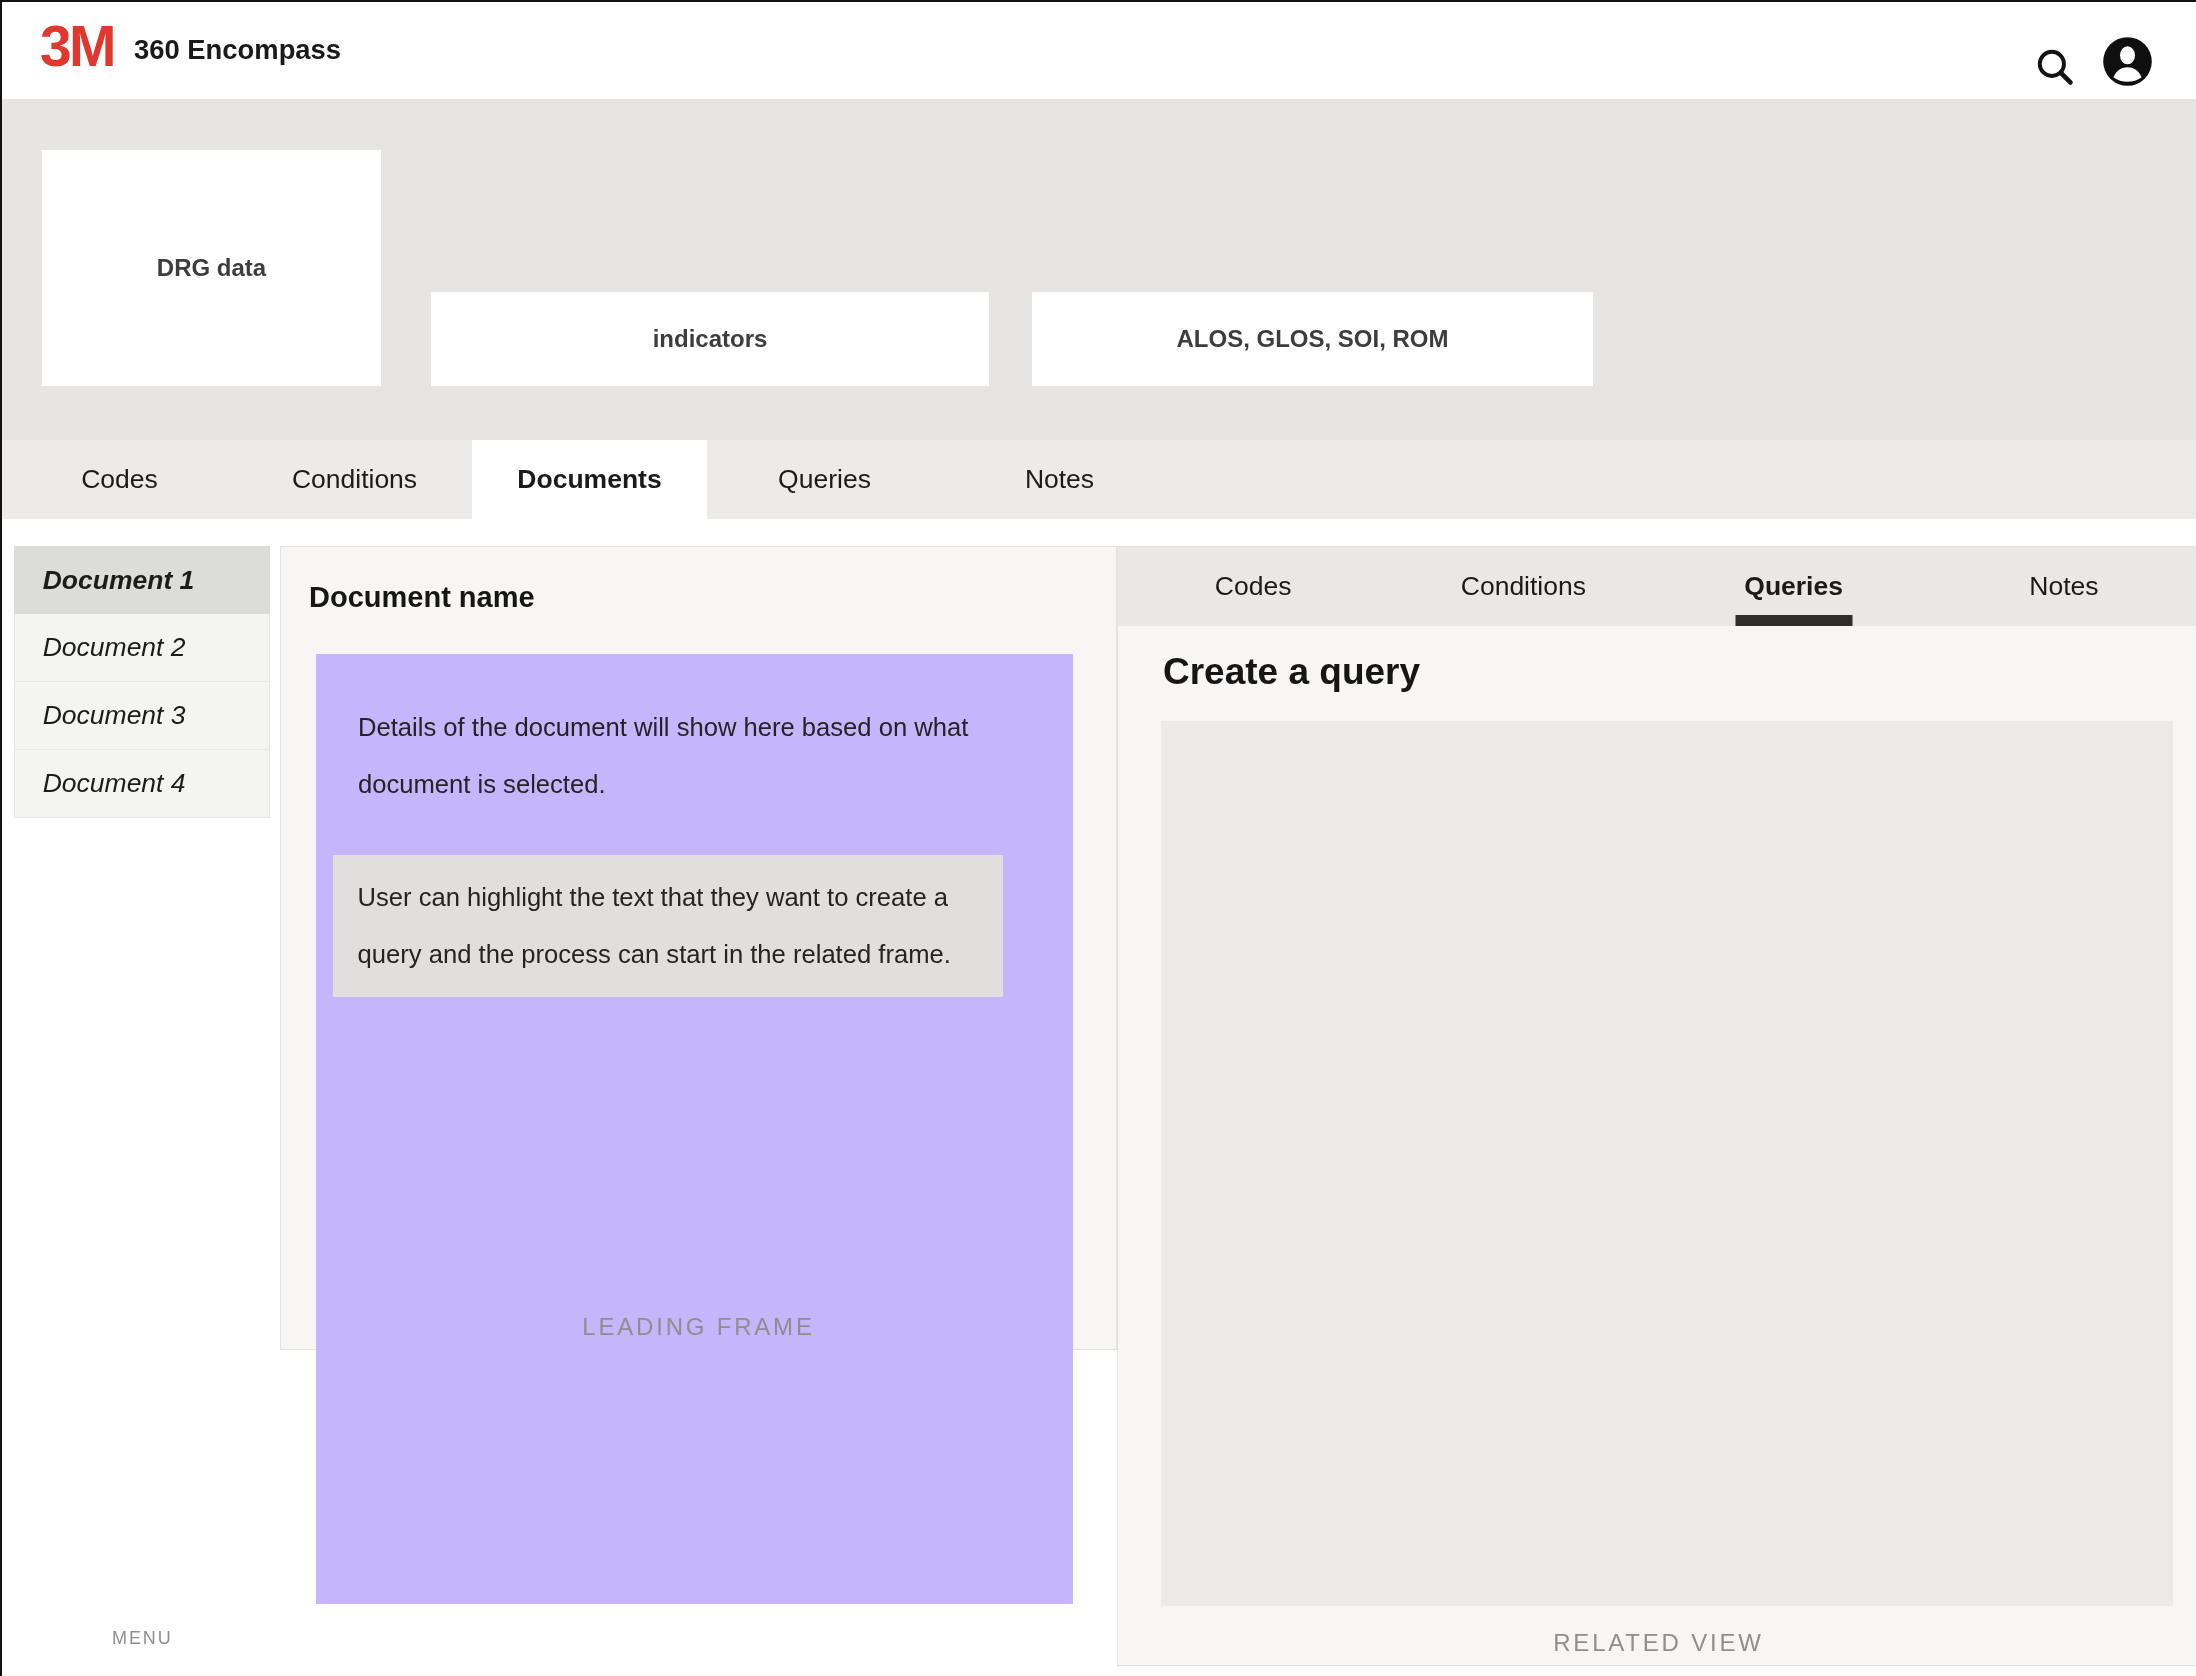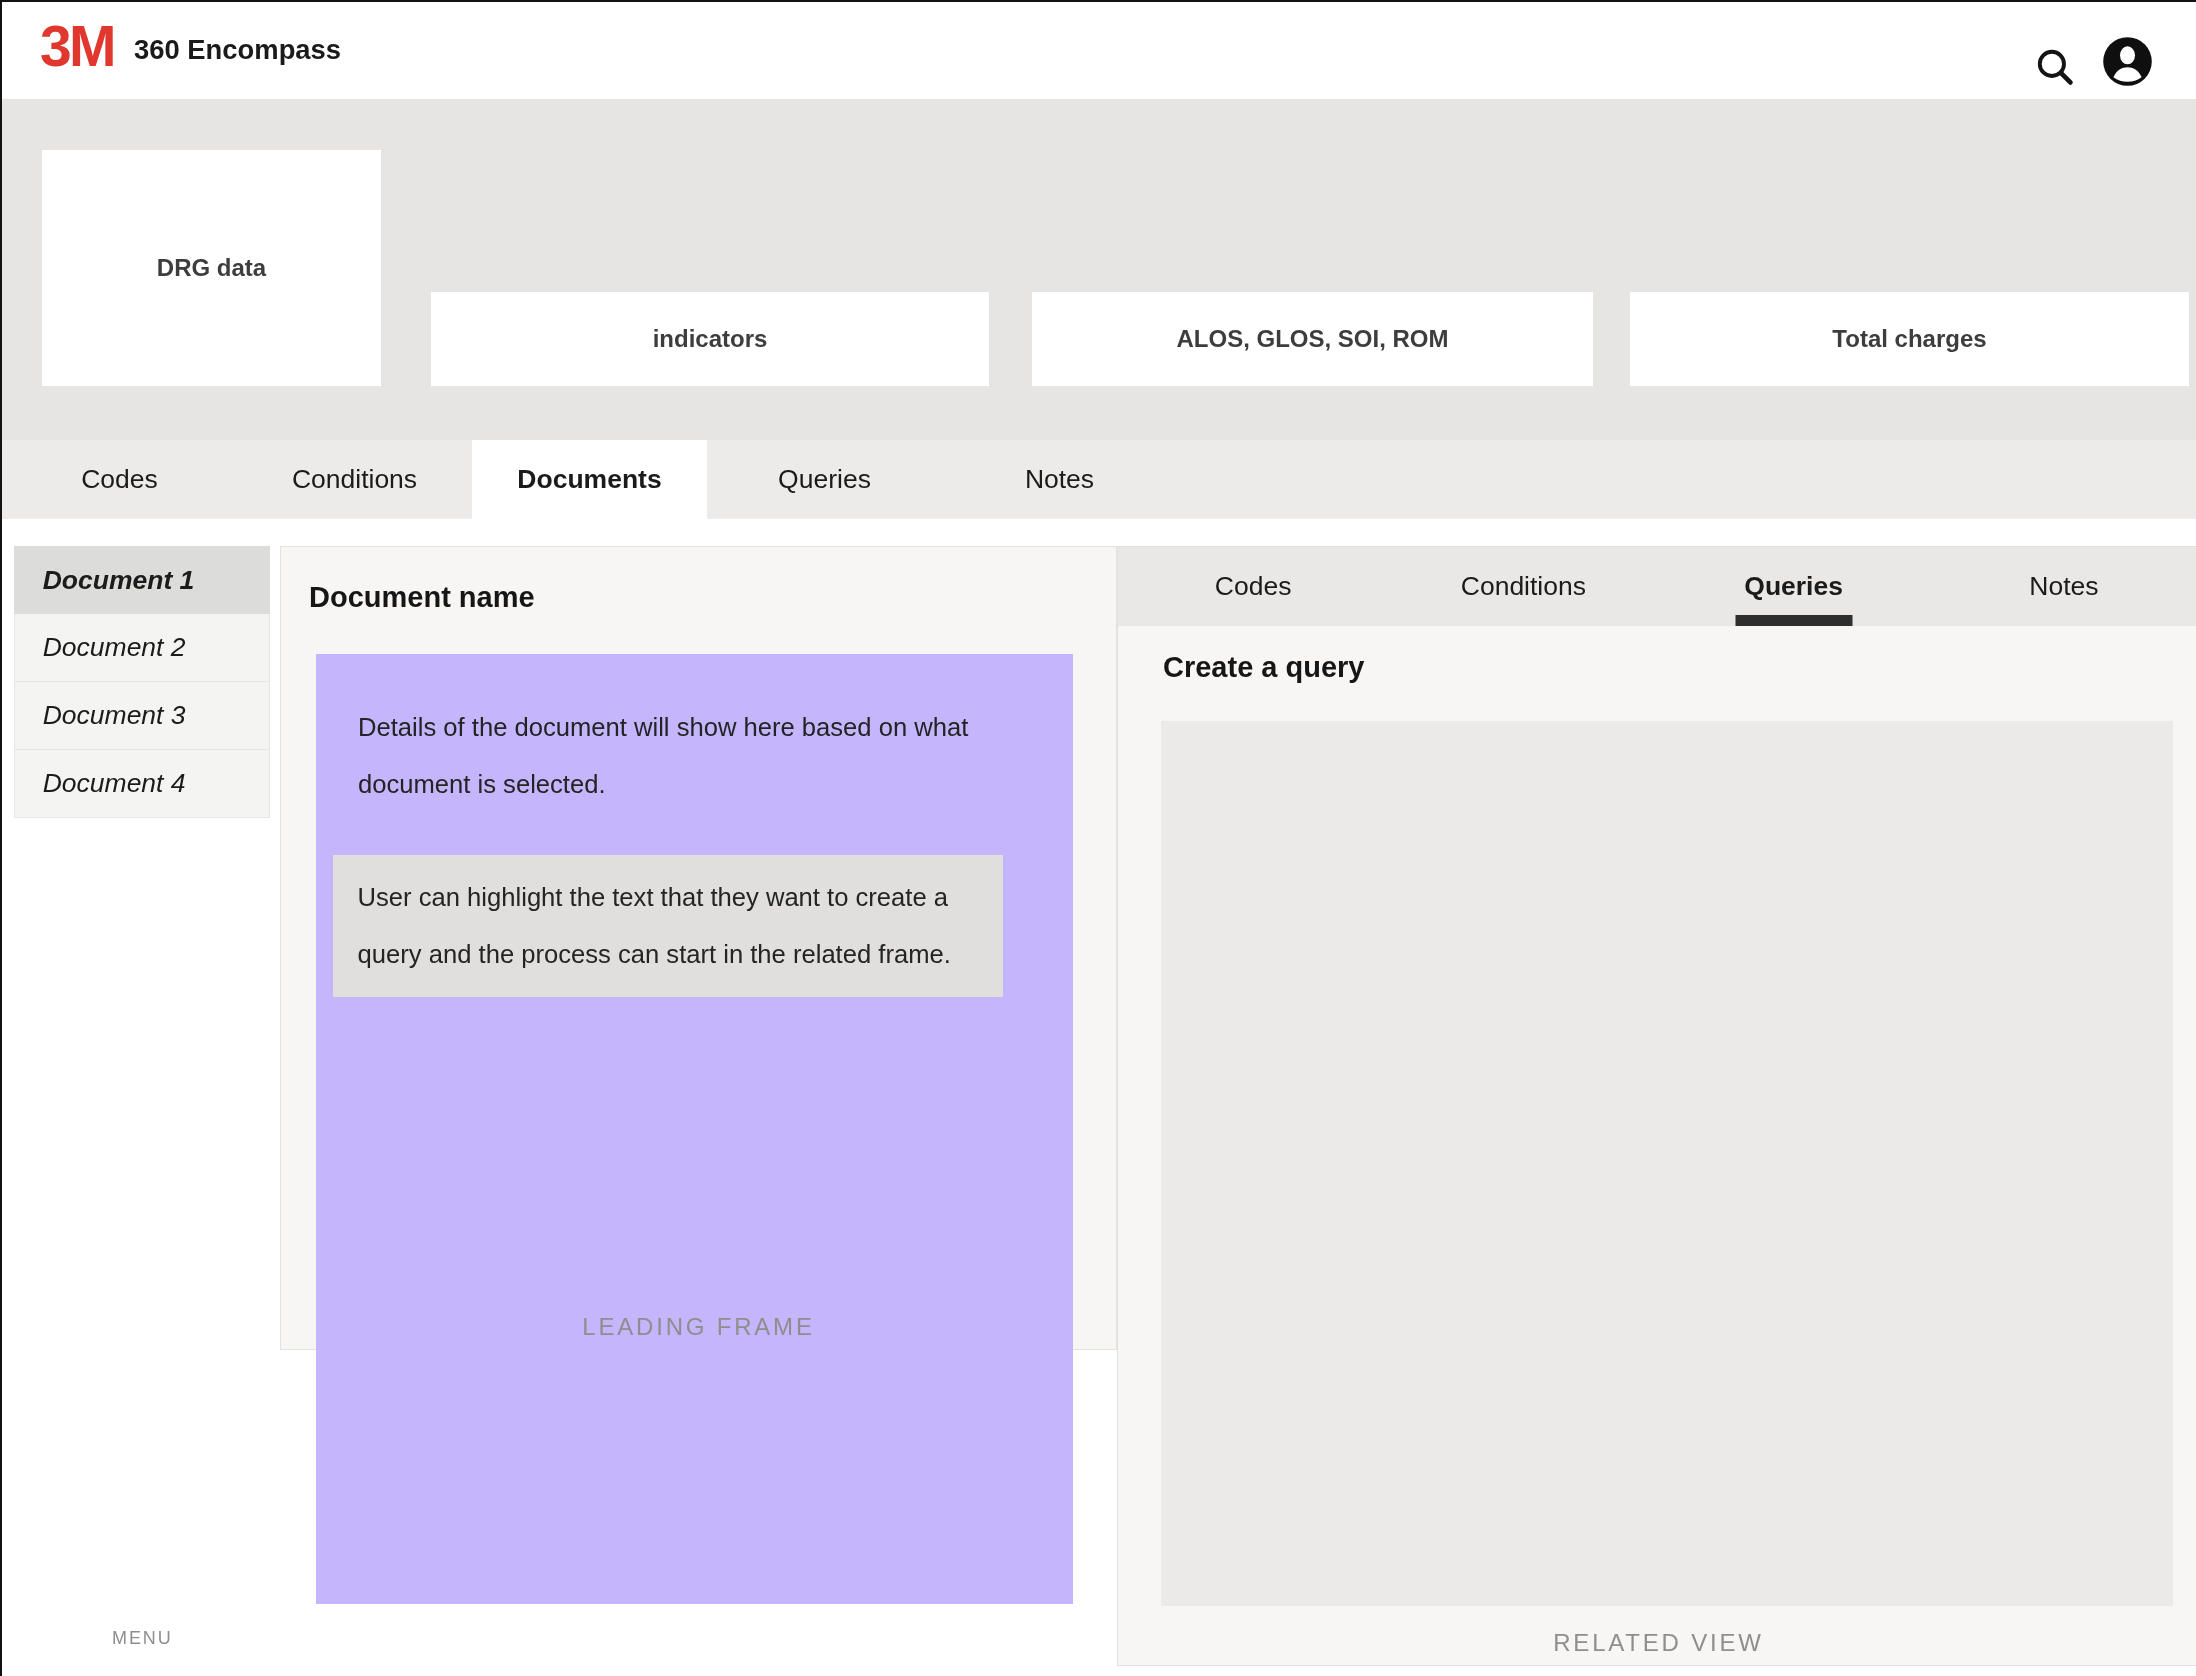--- a/index.html
+++ b/index.html
@@ -112,21 +112,21 @@
     flex: 1; position: relative; height: 79px; line-height: 79px;
     text-align: center; font-size: 26.5px; color: #1b1b1b; cursor: pointer;
   }
   .related-tab.active { font-weight: bold; }
   .related-tab.active .tab-underline {
     position: absolute; left: 50%; transform: translateX(-50%);
     bottom: 0; width: 117px; height: 11.4px; background: #2e2e2e;
   }
   .related-title {
     position: absolute; left: 45px; top: 104px;
-    font-size: 29px; font-weight: bold; color: #161616;
+    font-size: 37px; font-weight: bold; color: #161616;
   }
   .related-content {
     position: absolute; left: 43px; top: 174px; width: 1012px; height: 885px;
     background: #ebeae8;
   }
 </style>
 </head>
 <body>
 
 <div class="page">
@@ -156,23 +156,20 @@
   <div class="hero">
     <div class="hero-box box-drg">
       <span>DRG data</span>
     </div>
     <div class="hero-box box-indicators">
       <span>indicators</span>
     </div>
     <div class="hero-box box-alos">
       <span>ALOS, GLOS, SOI, ROM</span>
     </div>
-    <div class="hero-box box-charges">
-      <span>Total charges</span>
-    </div>
   </div>
 
   <div class="main-tabs">
     <div class="main-tab">Codes</div>
     <div class="main-tab">Conditions</div>
     <div class="main-tab active">Documents</div>
     <div class="main-tab">Queries</div>
     <div class="main-tab">Notes</div>
   </div>
 

